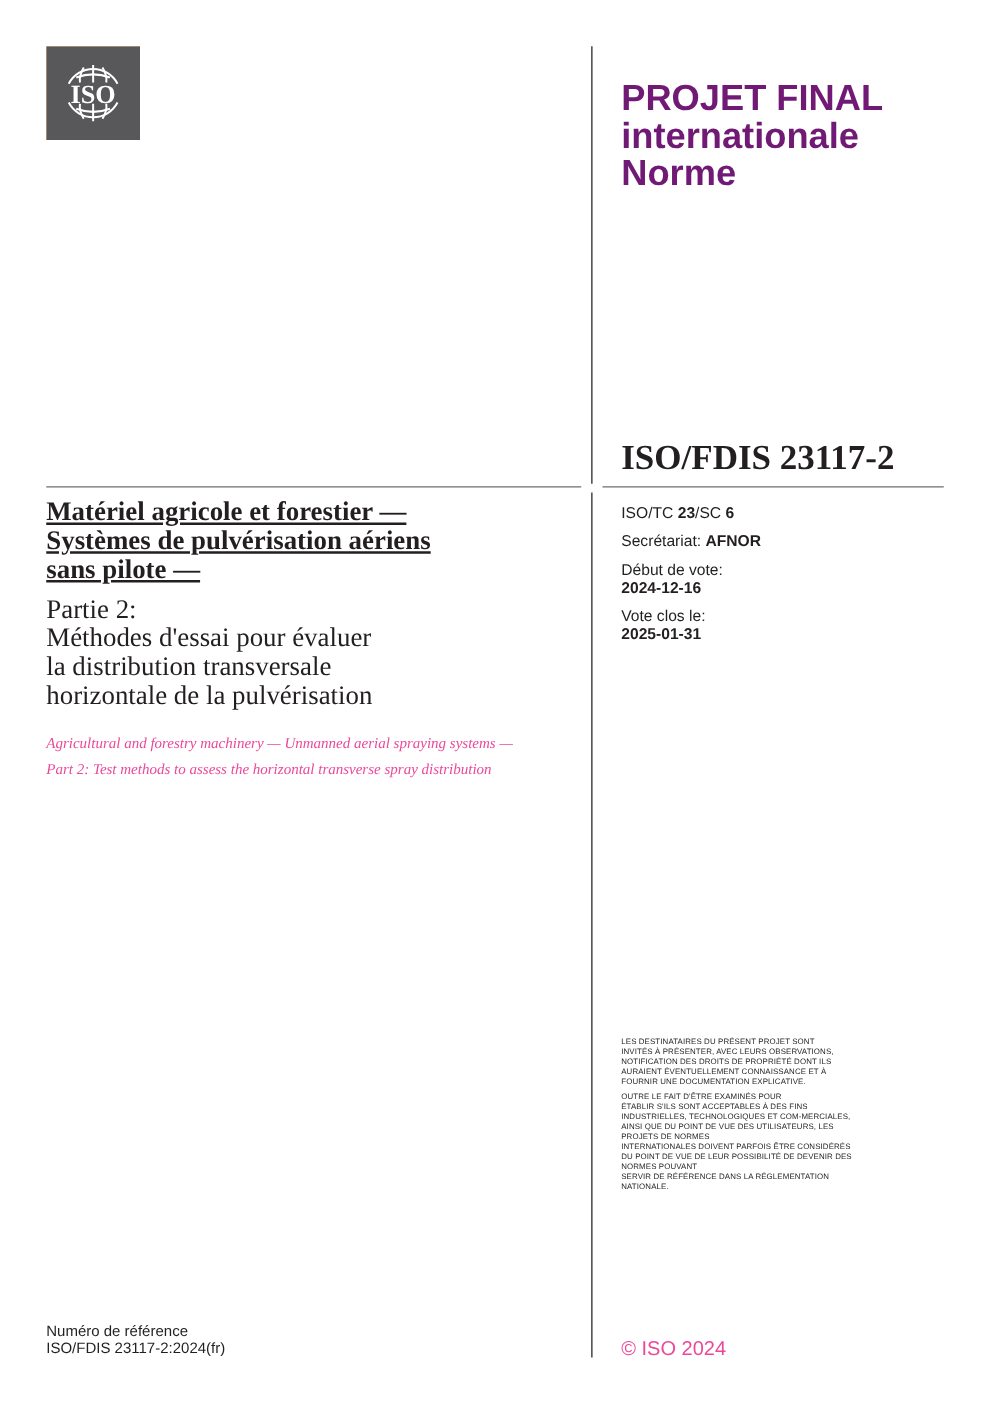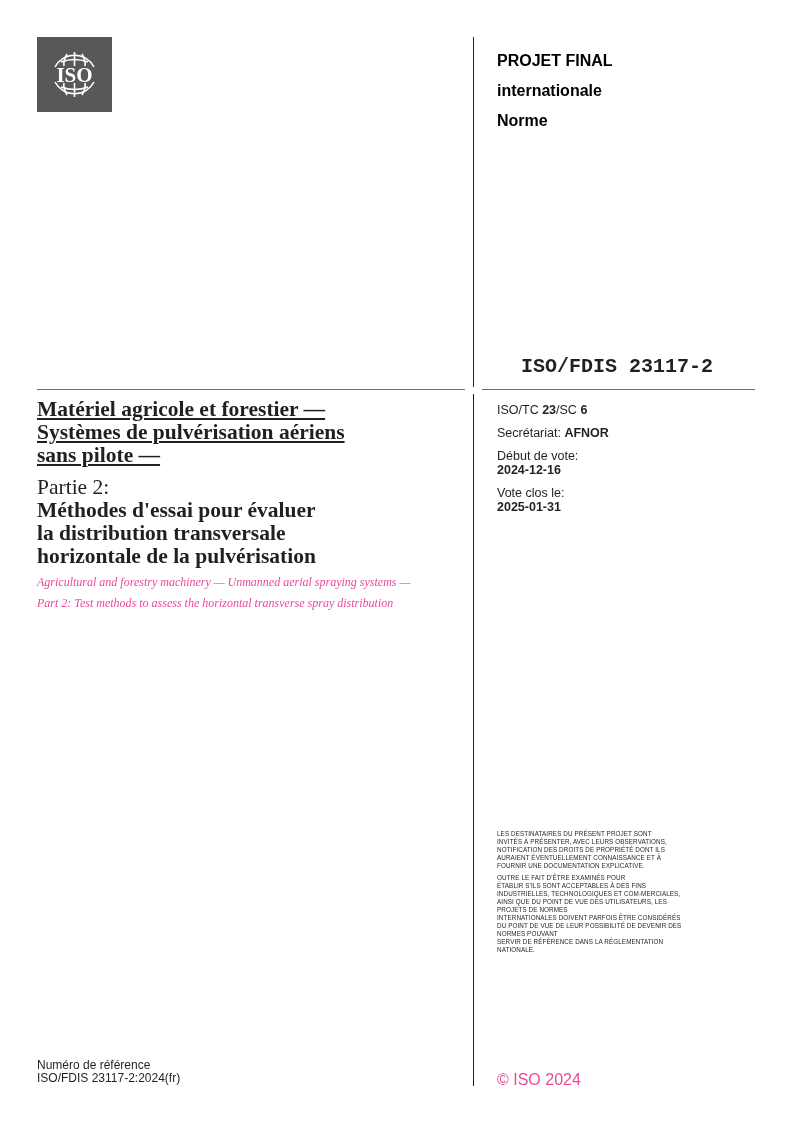--- a/index.html
+++ b/index.html
@@ -15,29 +15,29 @@
     display: flex; align-items: center; justify-content: center;
   }
   .logo svg { width: 75px; height: 75px; }
   
   .vline-top { left: 473px; top: 37px; width: 1px; height: 350px; background: #231f20; }
   .vline-bot { left: 473px; top: 394px; width: 1px; height: 692px; background: #231f20; }
   .hline-left { left: 37px; top: 389px; width: 428px; height: 1px; background: #6d6e71; }
   .hline-right { left: 482px; top: 389px; width: 273px; height: 1px; background: #6d6e71; }
 
   .status {
-    left: 497px; top: 46px; width: 260px;
+    left: 497px; top: 64px; width: 260px;
     font-family: "Liberation Sans", sans-serif; font-weight: bold;
-    font-size: 16px; line-height: 30px; color: #000000;
+    font-size: 29px; line-height: 30px; color: #701a75;
   }
   .status div { margin: 0; }
   .docnum {
     left: 497px; top: 352px;
-    font-family: Liberation Mono, monospace; font-weight: bold;
-    font-size: 20px; line-height: 30px; color: #231f20; margin-left: 24px;
+    font-family: Liberation Serif, serif; font-weight: bold;
+    font-size: 28px; line-height: 30px; color: #231f20;
   }
   .meta {
     left: 497px; top: 403px; width: 260px;
     font-size: 12.5px; line-height: 14px; color: #231f20;
   }
   .meta .row { margin-bottom: 9px; }
   .meta b { font-weight: bold; }
 
   .title-block {
     left: 37px; top: 398px; width: 420px;
@@ -45,22 +45,22 @@
   }
   .title-main {
     font-family: "Liberation Serif", serif; font-weight: bold;
     font-size: 21.5px; line-height: 23px; margin: 0 0 9px 0; text-decoration: underline;
   }
   .title-part-label {
     font-family: "Liberation Serif", serif; font-weight: normal;
     font-size: 21.5px; line-height: 23px;
   }
   .title-part {
-    font-family: "Liberation Serif", serif; font-weight: bold;
-    font-size: 21.5px; line-height: 23px; margin-bottom: 8px;
+    font-family: "Liberation Serif", serif; font-weight: normal;
+    font-size: 21.5px; line-height: 23px; margin-bottom: 20px;
   }
   .en-title {
     font-family: "Liberation Serif", serif; font-style: italic;
     font-size: 12px; line-height: 13px; color: #ec4899; margin-bottom: 8px;
   }
 
   .disclaimer {
     left: 497px; top: 830px; width: 262px;
     font-size: 6.3px; line-height: 8px; color: #231f20; letter-spacing: 0.1px;
   }

